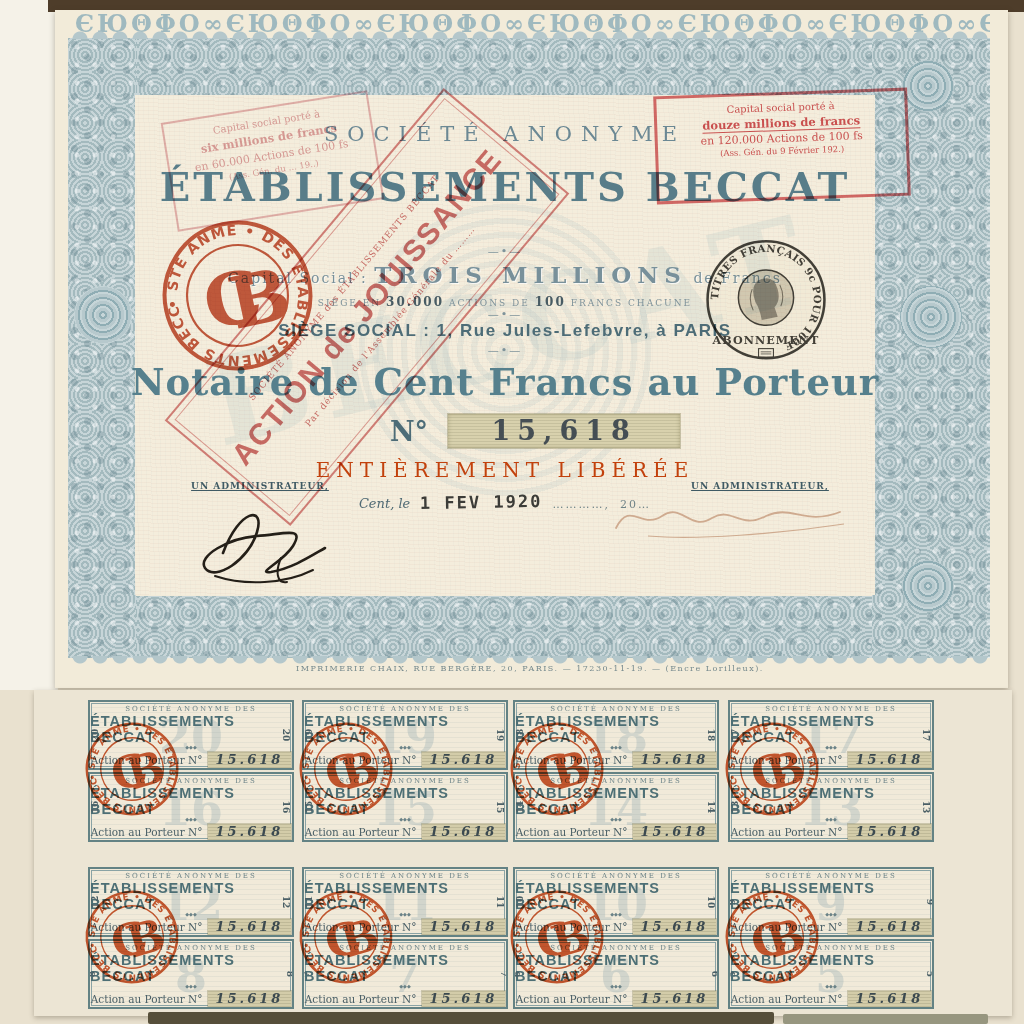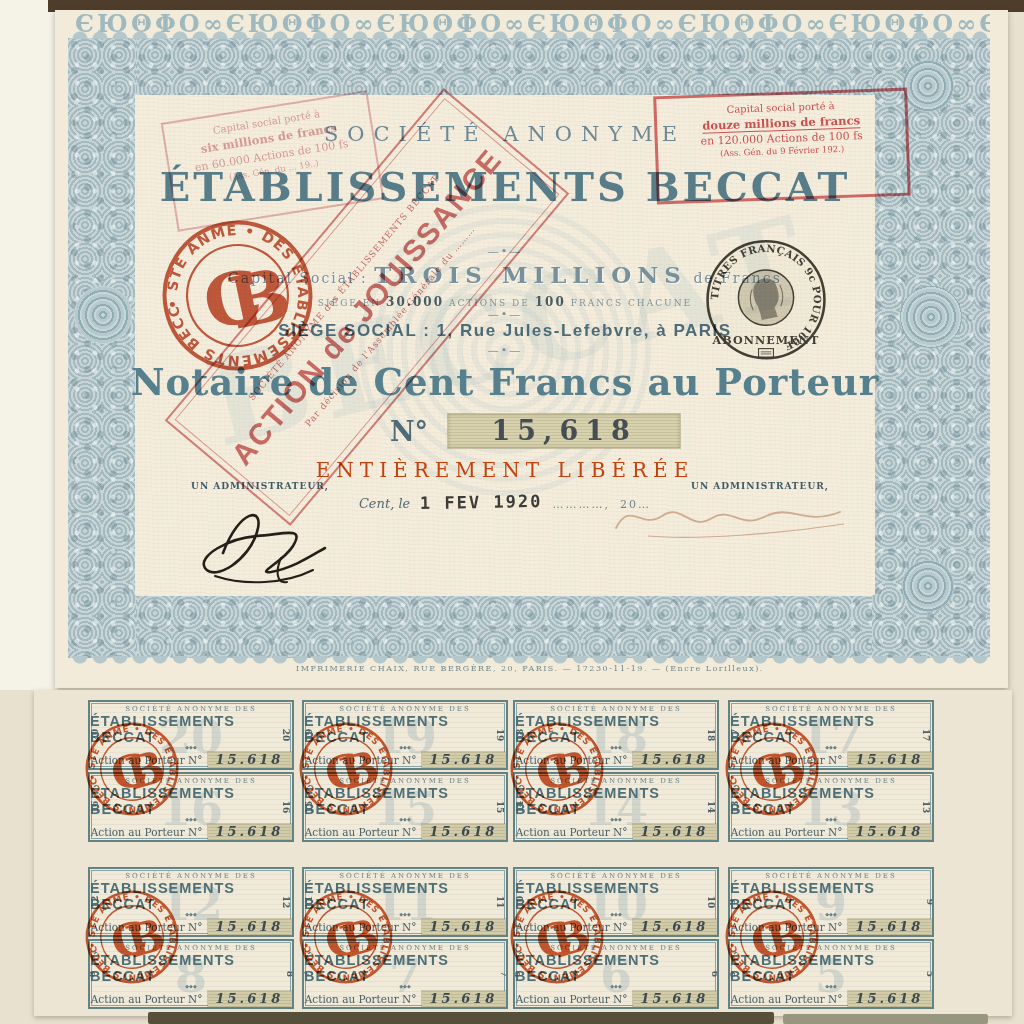--- a/index.html
+++ b/index.html
@@ -67,21 +67,21 @@
       color:#4d6c77;font-family:"Liberation Sans",sans-serif;}
   .main-title{left:115px;top:360px;width:780px;font-size:37px;font-weight:bold;letter-spacing:1px;color:#56808d;}
   .num-row{left:140px;top:414px;width:730px;display:flex;justify-content:center;align-items:center;gap:20px;
       transform:translateX(30px);}
   .num-label{font-size:27px;font-weight:bold;color:#4d6c77;}
   .numbox{width:232px;height:34px;line-height:34px;text-align:center;background:#d8d1ad;
       box-shadow:0 0 0 1px rgba(120,115,70,.35), inset 0 0 4px rgba(110,100,60,.4);
       background-image:repeating-linear-gradient(0deg, rgba(70,70,45,.12) 0 1px, transparent 1px 3px);
       font-size:27px;letter-spacing:7px;color:#454e54;font-weight:bold;}
   .liberation{left:140px;top:458px;width:730px;font-size:20px;letter-spacing:6px;color:#c2410c;}
-  .admin{top:481px;width:220px;font-size:9px;font-weight:bold;letter-spacing:1px;color:#3f5a64;}
+  .admin{top:481px;width:220px;font-size:9px;font-weight:bold;letter-spacing:1px;color:#3f5a64;text-decoration:underline;}
   .admin-l{left:150px;} .admin-r{left:650px;}
   .date-row{left:240px;top:492px;width:530px;display:flex;align-items:baseline;justify-content:center;gap:10px;}
   .date-city{font-size:13px;font-style:italic;color:#4f6a74;}
   .date-stamp{font-family:"DejaVu Sans Mono",monospace;font-size:17px;font-weight:bold;letter-spacing:2px;
       color:#3c3c38;transform:rotate(-1deg);}
   .date-dots{font-size:11px;color:#6f8387;letter-spacing:2px;}
   .printer{left:70px;top:664px;width:920px;font-size:8px;letter-spacing:1.5px;color:#74888c;}
 
   
   .stamp{mix-blend-mode:multiply;}

